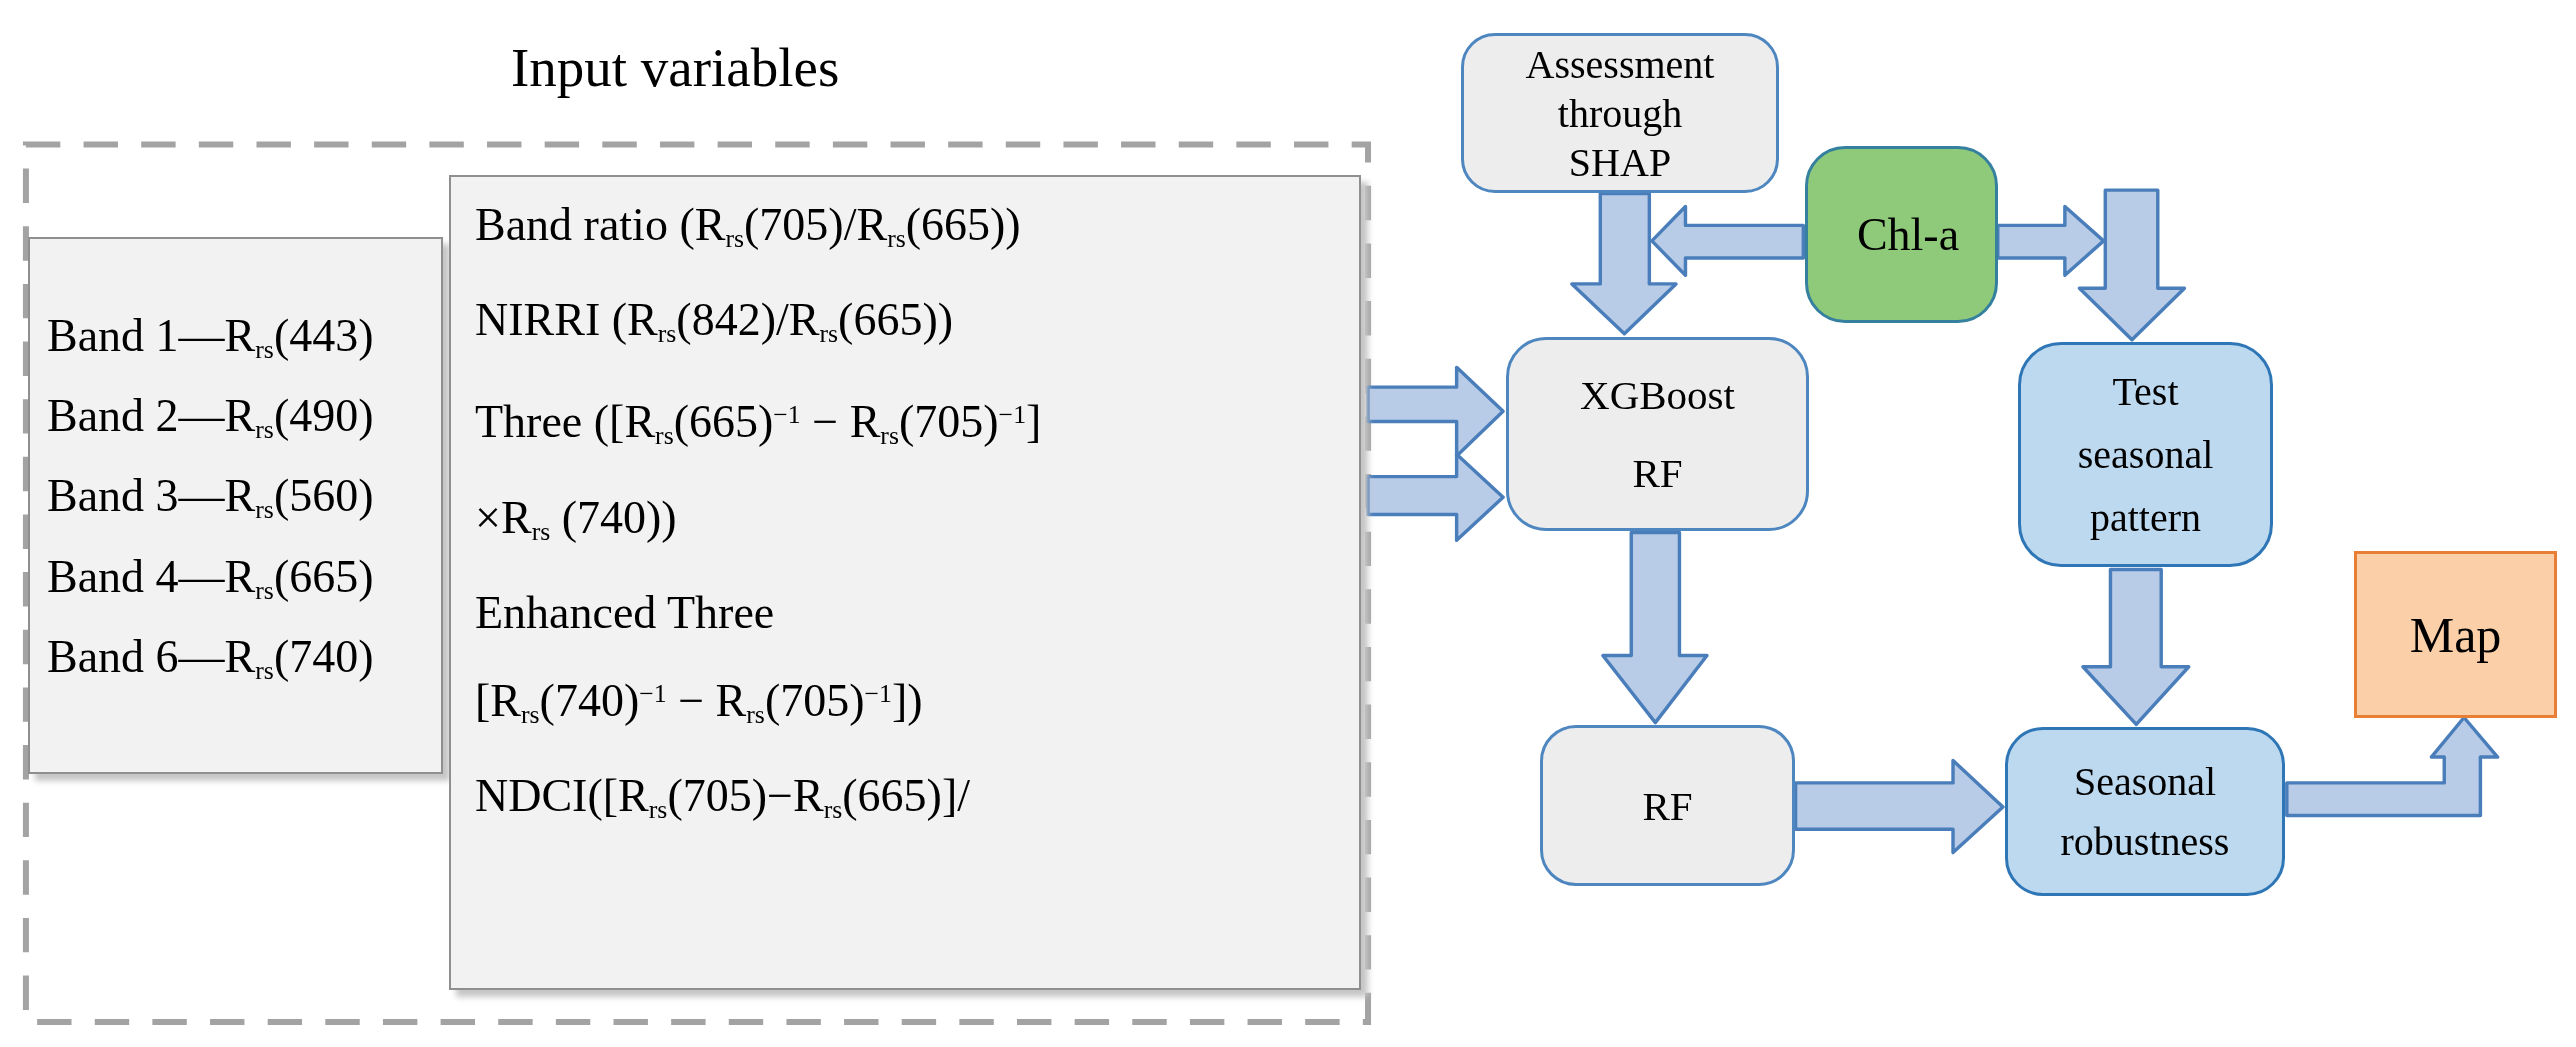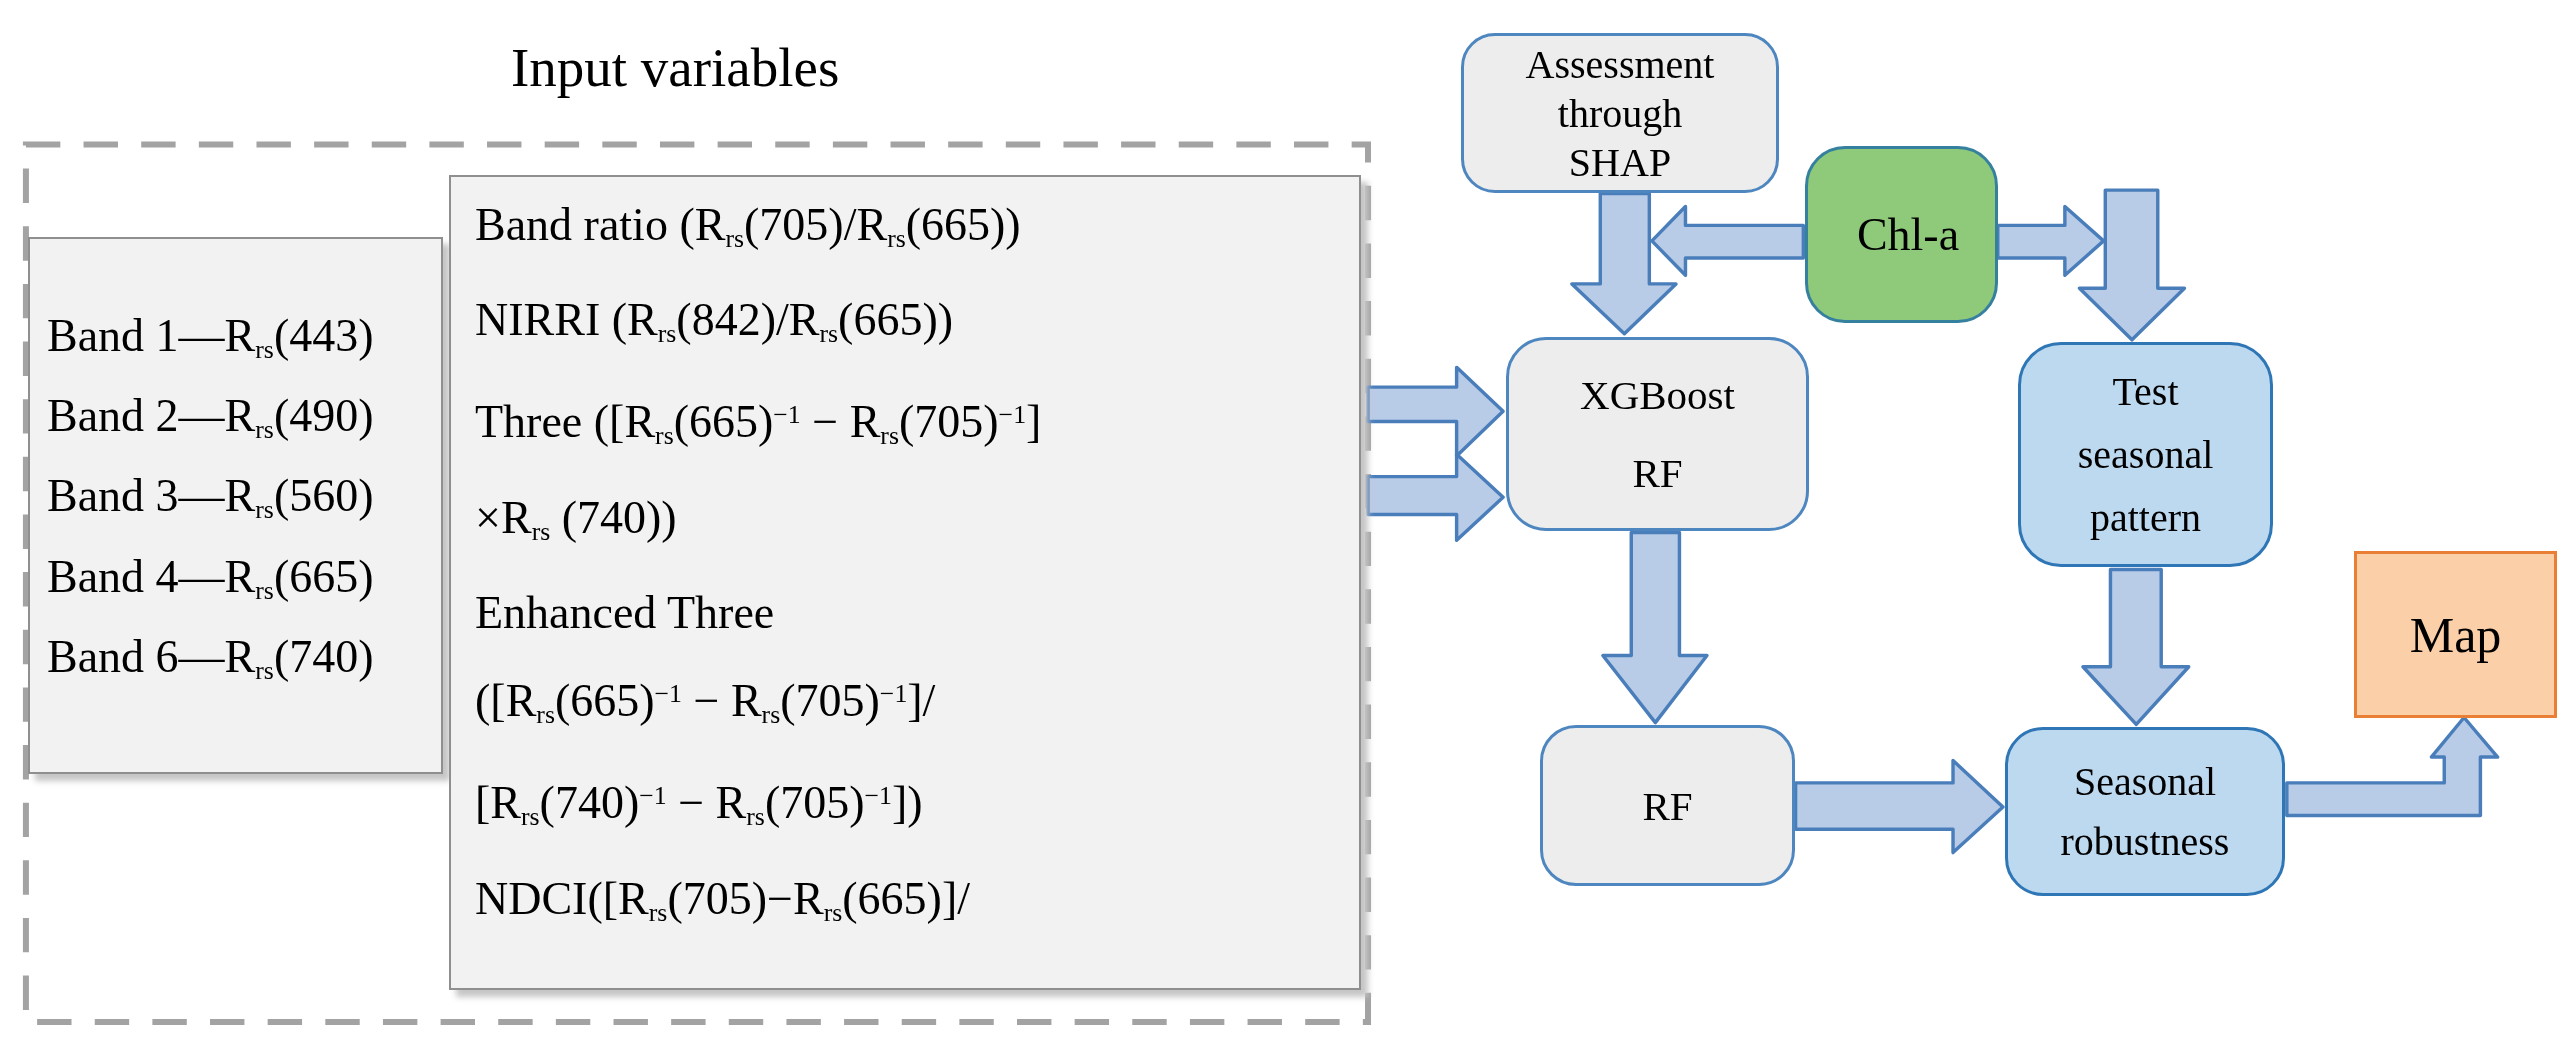--- a/index.html
+++ b/index.html
@@ -71,21 +71,20 @@
     <div>Band 4—R<sub>rs</sub>(665)</div>
     <div>Band 6—R<sub>rs</sub>(740)</div>
   </div>
 
   <div class="formula-lines">
     <div>Band ratio (R<sub>rs</sub>(705)/R<sub>rs</sub>(665))</div>
     <div>NIRRI (R<sub>rs</sub>(842)/R<sub>rs</sub>(665))</div>
     <div>Three ([R<sub>rs</sub>(665)<sup>−1</sup> − R<sub>rs</sub>(705)<sup>−1</sup>]</div>
     <div>×R<sub>rs</sub> (740))</div>
     <div>Enhanced Three</div>
-    <div>([R<sub>rs</sub>(665)<sup>−1</sup> − R<sub>rs</sub>(705)<sup>−1</sup>]/</div>
     <div>[R<sub>rs</sub>(740)<sup>−1</sup> − R<sub>rs</sub>(705)<sup>−1</sup>])</div>
     <div>NDCI([R<sub>rs</sub>(705)−R<sub>rs</sub>(665)]/</div>
 
   </div>
 
   <div class="node gray assessment">
     <span>Assessment</span>
     <span>through</span>
     <span>SHAP</span>
   </div>

